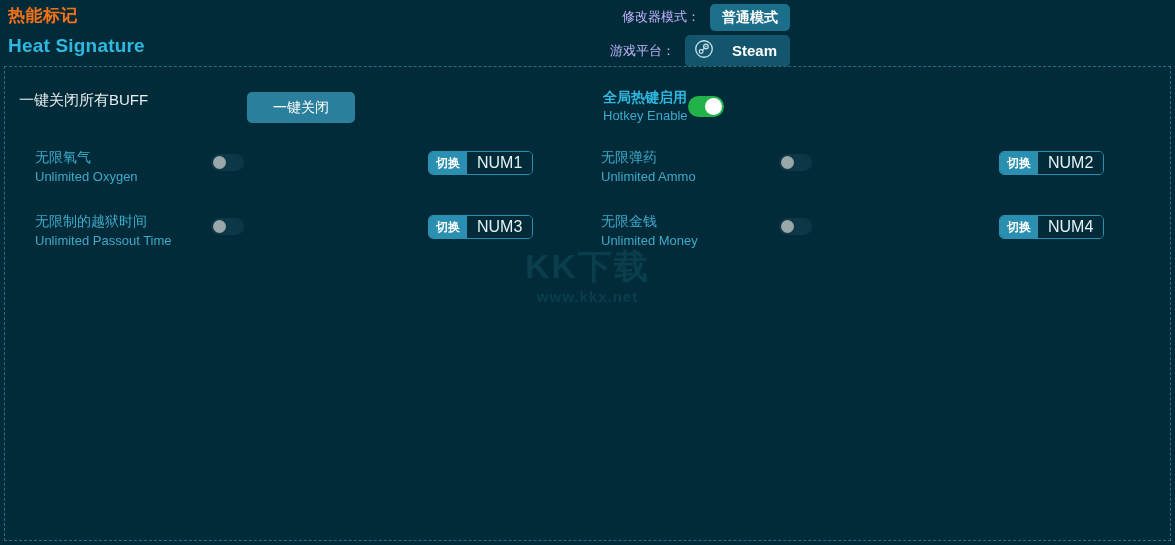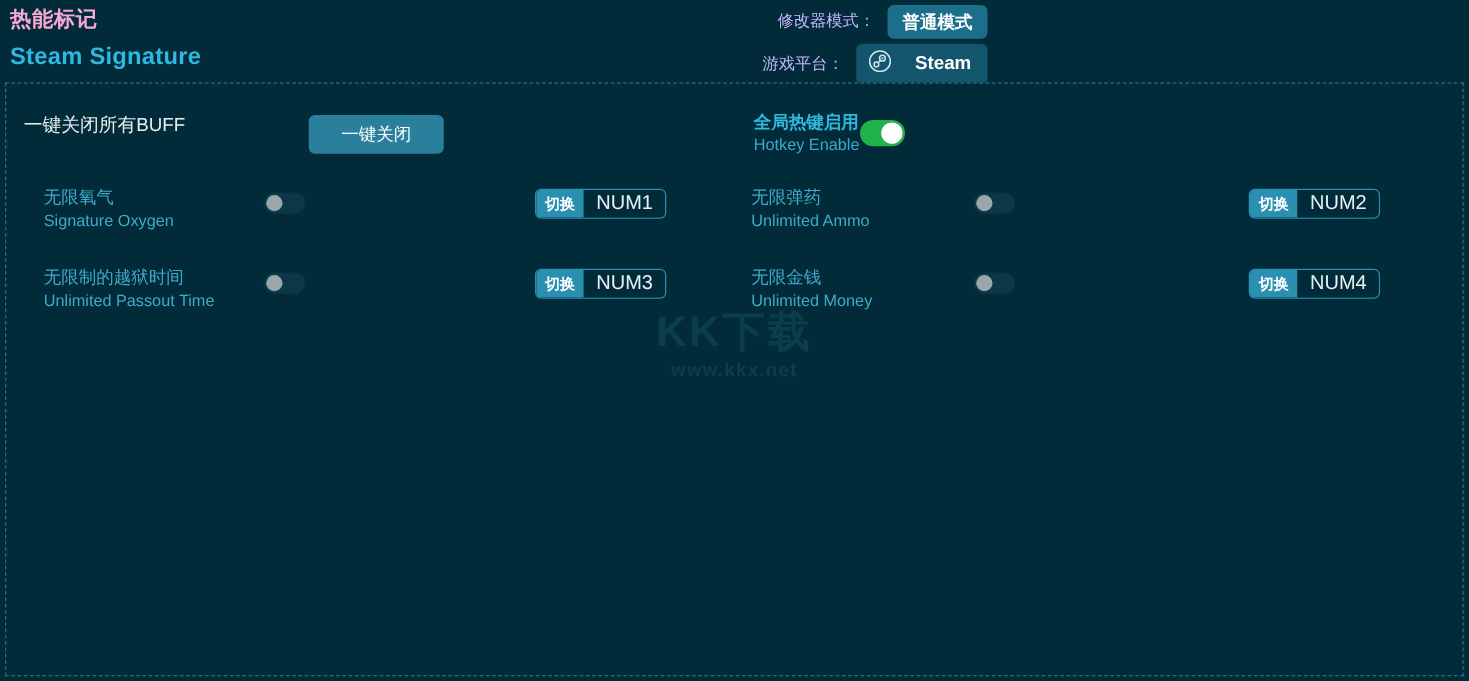--- a/index.html
+++ b/index.html
@@ -22,21 +22,21 @@
     left: 0; top: 0;
     width: 1175px; height: 68px;
   }
   .title-block {
     position: absolute;
     left: 8px; top: 4px;
   }
   .title-cn {
     font-size: 17px;
     font-weight: bold;
-    color: #f9a8d4;
+    color: #f97316;
     line-height: 24px;
     letter-spacing: 0.5px;
   }
   .title-en {
     font-size: 19px;
     font-weight: bold;
     color: #2fb9e0;
     line-height: 26px;
     margin-top: 5px;
     letter-spacing: 0.2px;
@@ -264,21 +264,21 @@
 </style>
 </head>
 <body>
 
 <div id="app">
 
   <div class="header">
 
     <div class="title-block">
       <div class="title-cn">热能标记</div>
-      <div class="title-en">Steam Signature</div>
+      <div class="title-en">Heat Signature</div>
     </div>
 
     <div class="meta">
 
       <div class="meta-row">
         <span class="meta-label">修改器模式：</span>
         <button class="mode-btn">普通模式</button>
       </div>
 
       <div class="meta-row">
@@ -324,21 +324,21 @@
 
     </div>
 
     <div class="grid">
 
       <div class="cheat-row">
 
         <div class="cheat-cell col-left">
           <div class="cheat-names">
             <div class="cheat-cn">无限氧气</div>
-            <div class="cheat-en">Signature Oxygen</div>
+            <div class="cheat-en">Unlimited Oxygen</div>
           </div>
           <div class="cheat-switch">
             <div class="switch">
               <span class="knob"></span>
             </div>
           </div>
           <div class="hotkey-widget">
             <span class="hk-action">切换</span>
             <span class="hk-key">NUM1</span>
           </div>

